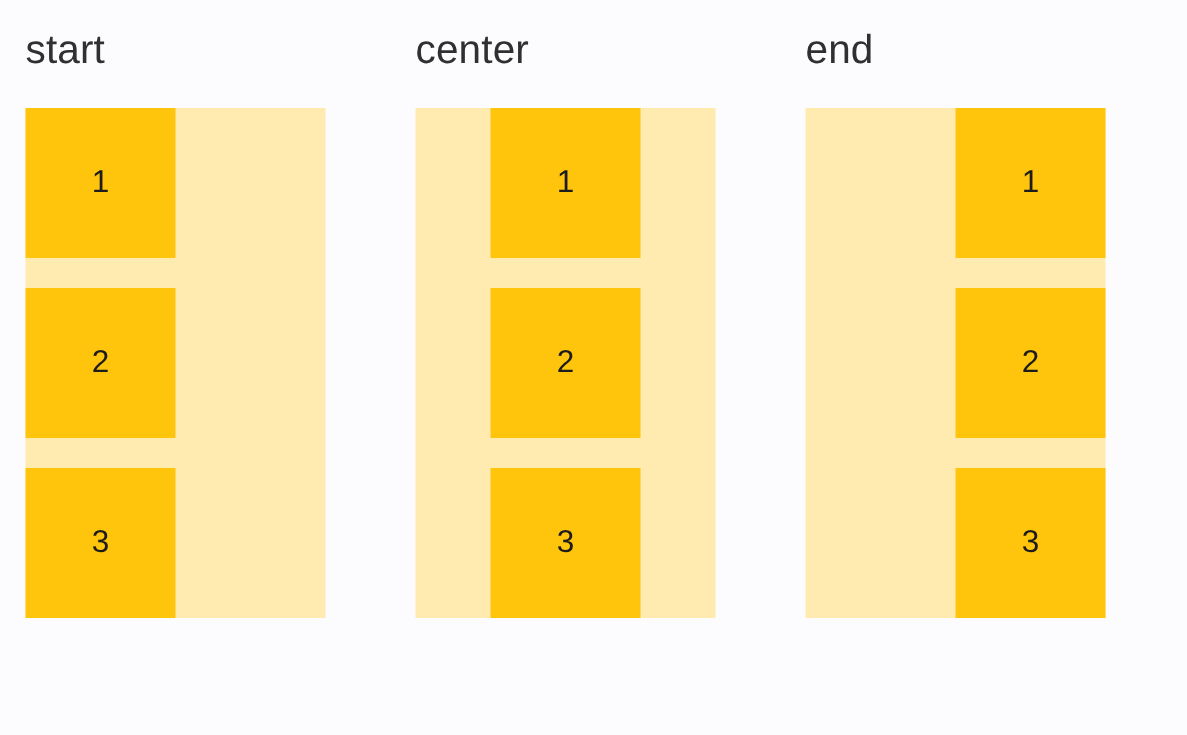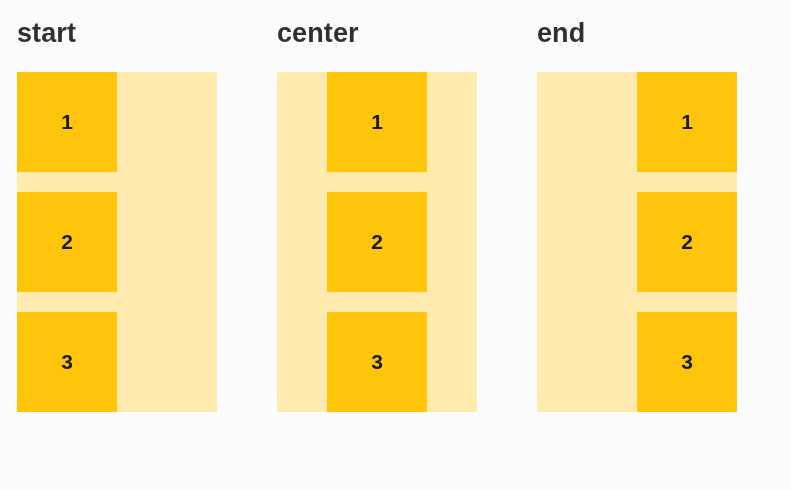--- a/index.html
+++ b/index.html
@@ -14,21 +14,20 @@
     overflow: hidden;
     position: relative;
   }
 
   #demo-board {
     position: absolute;
     left: 0;
     top: 0;
     width: 791px;
     height: 420px;
-    font-weight: bold;
   }
 
   .demo-column {
     position: absolute;
     top: 0;
     width: 200px;
   }
 
   .column-label {
     position: absolute;

